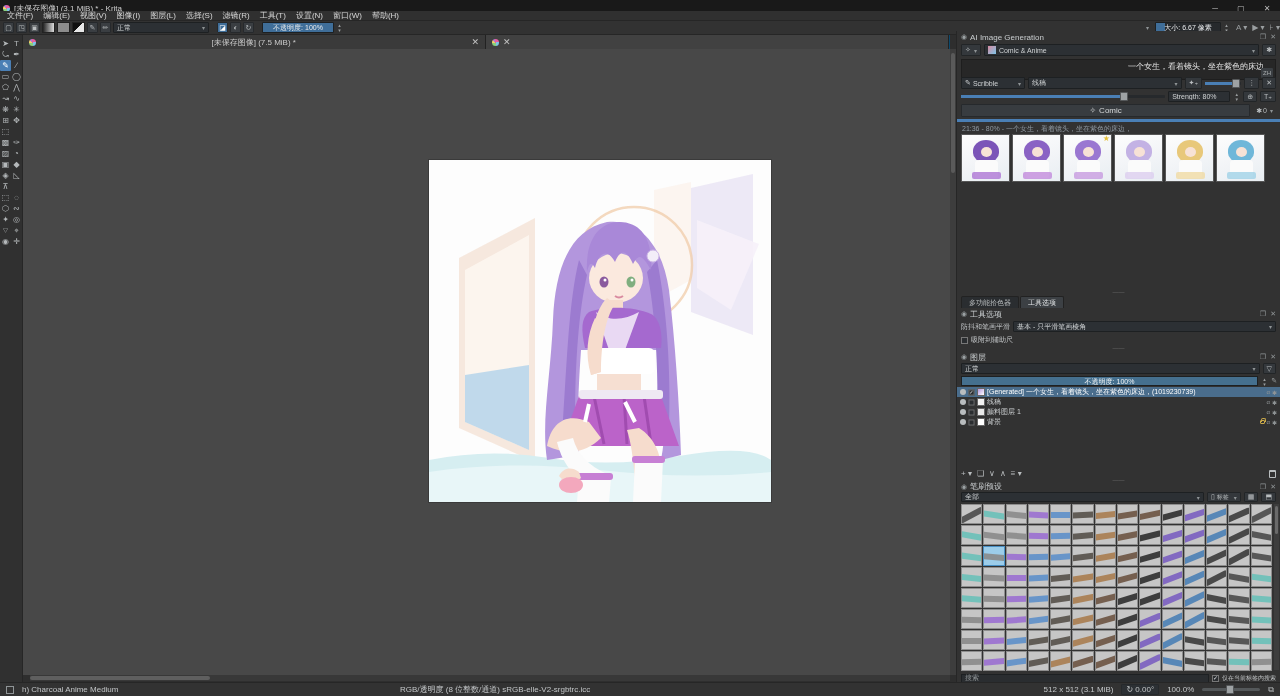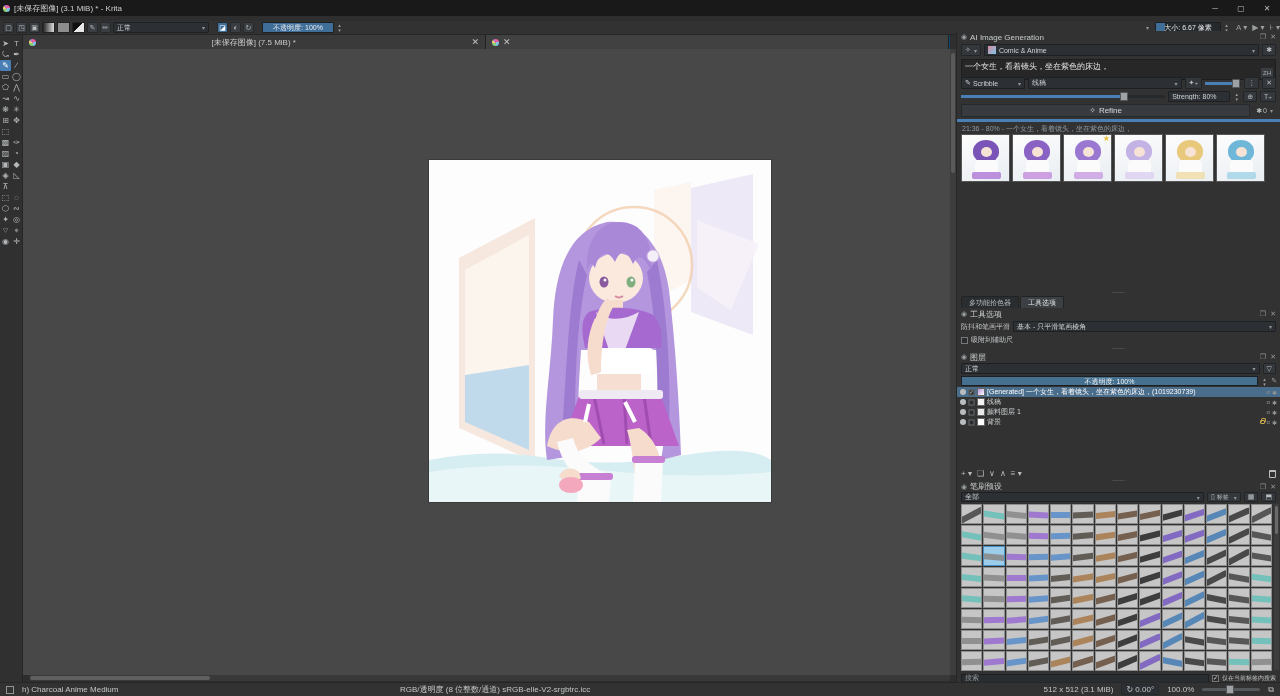--- a/index.html
+++ b/index.html
@@ -130,20 +130,33 @@
   <div id="titlebar">
     <span class="krita-logo"></span>
     <span>[未保存图像] (3.1 MiB) * - Krita</span>
     <div id="win-controls">
         <span>─</span>
         <span>▢</span>
         <span id="win-close">✕</span>
       </div>
   </div>
 
+  <div id="menubar">
+      <span>文件(F)</span>
+      <span>编辑(E)</span>
+      <span>视图(V)</span>
+      <span>图像(I)</span>
+      <span>图层(L)</span>
+      <span>选择(S)</span>
+      <span>滤镜(R)</span>
+      <span>工具(T)</span>
+      <span>设置(N)</span>
+      <span>窗口(W)</span>
+      <span>帮助(H)</span>
+    </div>
 
   <div id="toolbar">
     <span id="tb-left" style="display:flex;gap:2px;">
         <span class="tb-icon">▢</span>
         <span class="tb-icon">◳</span>
         <span class="tb-icon">▣</span>
       </span>
     <span class="tb-swatch" style="background:linear-gradient(90deg,#222,#ddd);"></span>
     <span class="tb-swatch" style="background:#8d8d8d;"></span>
     <span class="tb-swatch" style="background:linear-gradient(135deg,#101010 50%,#e8e8e8 50%);"></span>
@@ -324,21 +337,21 @@
         </span>
       <span class="dd" style="flex:1;">
         <span style="width:8px;height:8px;background:linear-gradient(135deg,#d98ba0,#7ec4e8);margin-right:3px;flex:none;"></span>
         <span class="txt">Comic &amp; Anime</span>
           <span class="dd-arrow">▾</span>
       </span>
       <span class="ibtn">
           <span>✱</span>
         </span>
     </div>
-    <div id="prompt-box" style="top:28px;height:21px;">
+    <div id="prompt-box" style="top:28px;height:21px;text-align:right;">
       <span>一个女生，看着镜头，坐在紫色的床边，</span>
       <span id="lang-badge">ZH</span>
     </div>
     <div class="prow" style="top:46px;height:12px;">
       <span class="dd" style="width:64px;">
         <span style="margin-right:2px;">✎</span>
         <span class="txt">Scribble</span>
           <span class="dd-arrow">▾</span>
       </span>
       <span class="dd" style="flex:1;">
@@ -374,21 +387,21 @@
       <span class="ibtn">
           <span>⊕</span>
         </span>
       <span class="ibtn">
           <span>T₊</span>
         </span>
     </div>
     <div class="prow" style="top:73px;height:13px;">
       <span id="refine-btn">
         <span>✧</span>
-        <span>Refine</span>
+        <span>Comic</span>
       </span>
       <span class="ibtn" style="border:none;background:none;">
         <span>✱</span>
         <span style="margin-left:1px;">0</span>
         <span class="dd-arrow">▾</span>
       </span>
     </div>
     <div id="progress" style="top:88px;"></div>
     <div id="history-line" style="top:93px;">21:36 - 80% - 一个女生，看着镜头，坐在紫色的床边，</div>
     <div id="thumbs" style="top:103px;">

